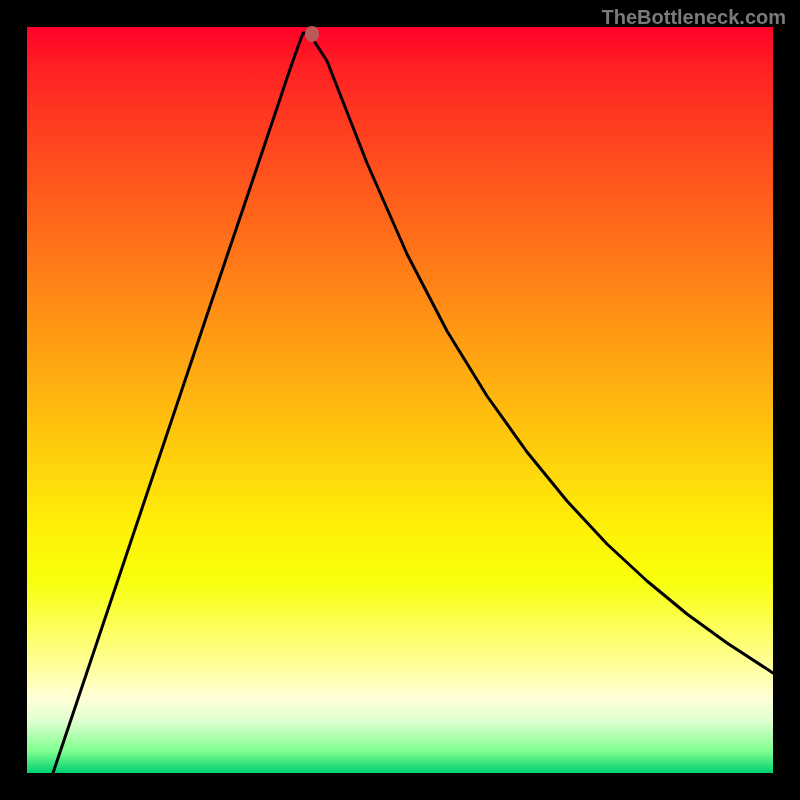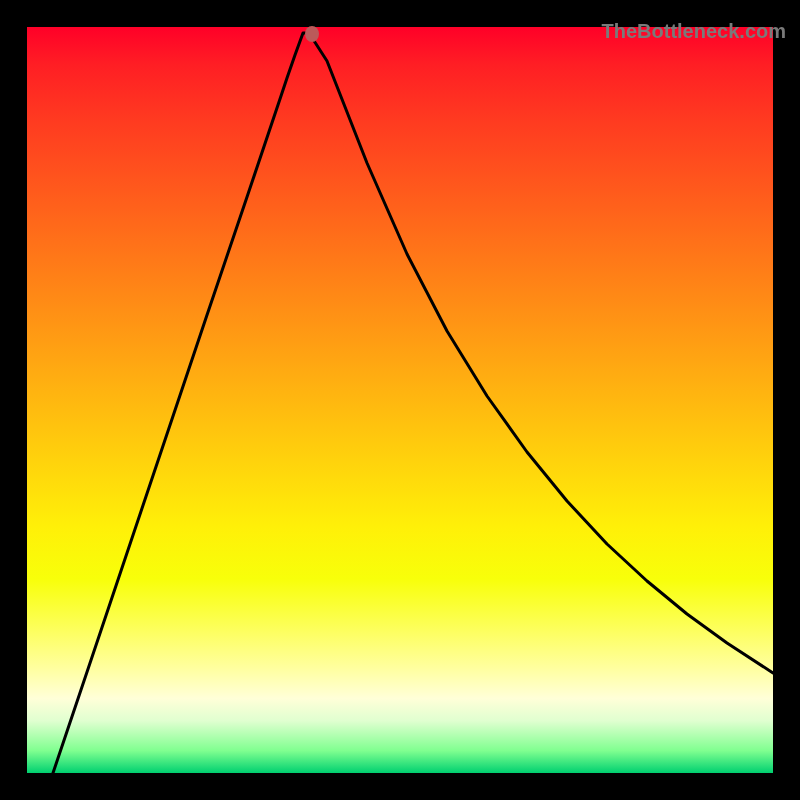--- a/index.html
+++ b/index.html
@@ -32,21 +32,21 @@
       #ffffd8 90%,
       #e0ffd0 93%,
       #b0ffb0 95%,
       #80ff90 97%,
       #40e880 98.5%,
       #00d070 100%
     );
   }
   .watermark {
     position: absolute;
-    top: 20px;
+    top: 6px;
     right: 14px;
     font-family: Arial, Helvetica, sans-serif;
     font-size: 20px;
     font-weight: bold;
     color: #7a7a7a;
     letter-spacing: 0px;
     z-index: 10;
   }
   svg.curve-layer {
     position: absolute;

